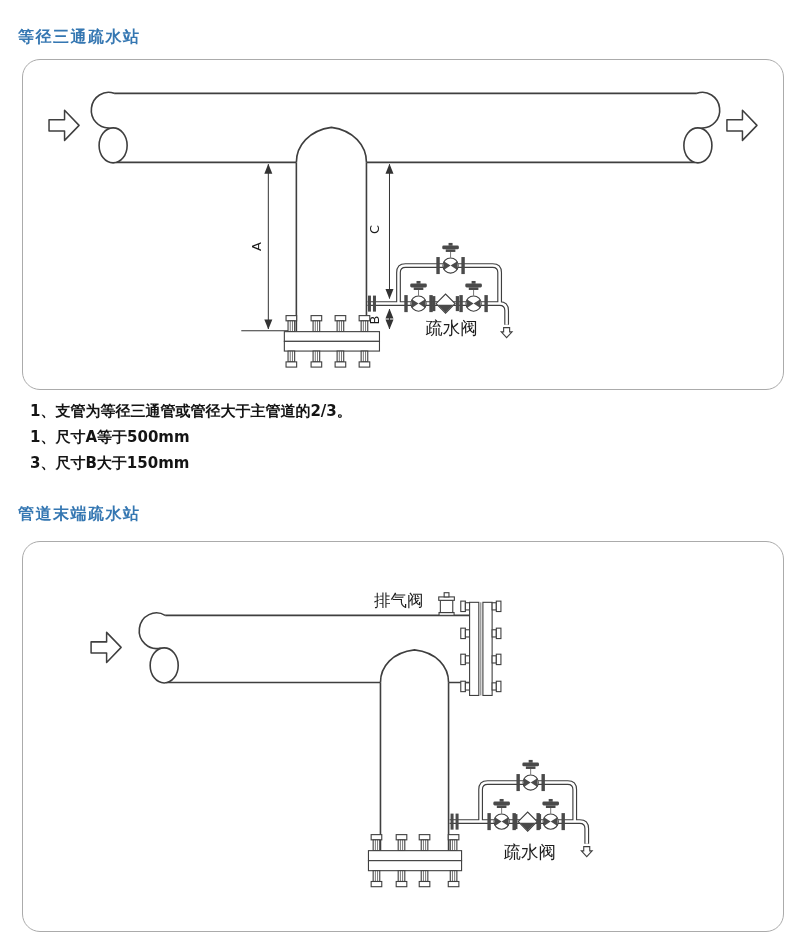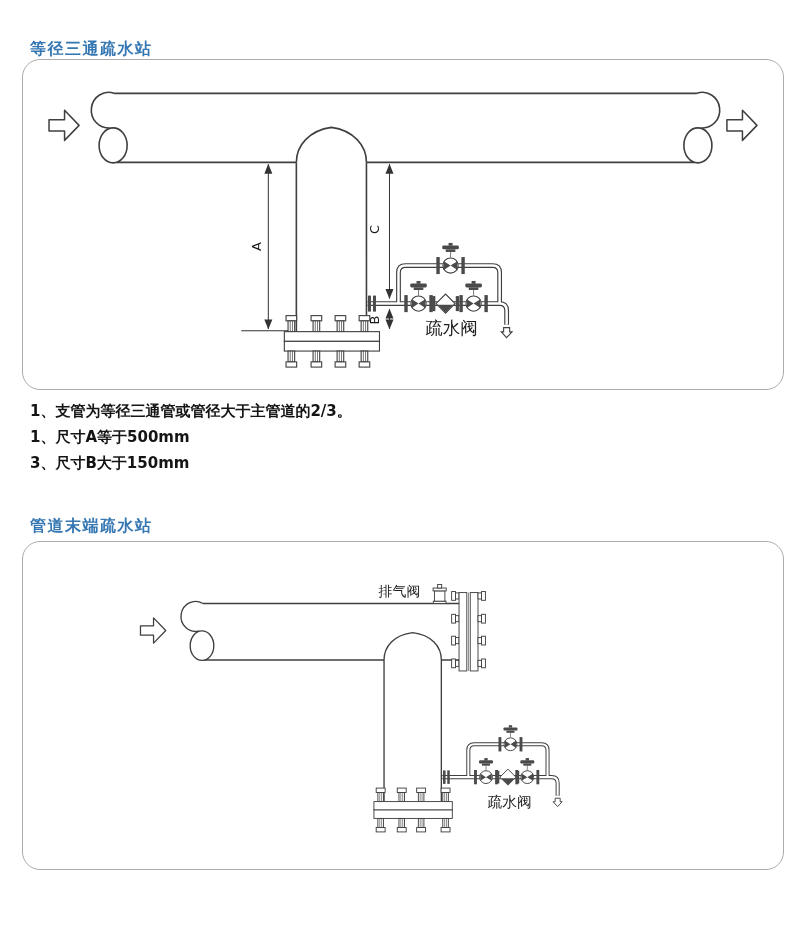--- a/index.html
+++ b/index.html
@@ -1,25 +1,25 @@
 <!DOCTYPE html>
 <html><head>
 <meta charset="utf-8">
 <style>
   html,body{margin:0;padding:0;background:#fff;}
   body{width:800px;height:952px;font-family:"DejaVu Sans","Liberation Sans",sans-serif;}
   .page{position:relative;width:800px;height:952px;background:#fff;overflow:hidden;}
-  .sec-title{position:absolute;left:18px;margin:12px;font-size:16px;font-weight:bold;
+  .sec-title{position:absolute;left:18px;margin:0;font-size:16px;font-weight:bold;
              color:#3577b2;letter-spacing:1.5px;}
   #title-tee{top:27px;}
   #title-end{top:504px;text-align:center;}
   .panel{position:absolute;left:22px;width:762px;border:1.4px solid #ababab;
          border-radius:18px;background:#fff;box-sizing:border-box;overflow:hidden;}
   #panel-tee{top:59px;height:331px;}
-  #panel-end{top:541px;height:329px;}
+  #panel-end{top:541px;height:391px;}
   .panel svg{display:block;width:100%;height:100%;}
   .notes{position:absolute;left:30px;top:398px;font-size:15px;color:#141414;line-height:26px;font-weight:bold;}
   .notes div{white-space:nowrap;}
 
   
   .ln{stroke:#3f3f3f;stroke-width:1.6;fill:none;}
   .wfill{fill:#fff;stroke:#3f3f3f;stroke-width:1.6;}
   .wthin{fill:#fff;stroke:#3f3f3f;stroke-width:1.1;}
   .fl{fill:#4a4a4a;stroke:none;}
   .po{stroke:#3f3f3f;stroke-width:4.8;fill:none;}

